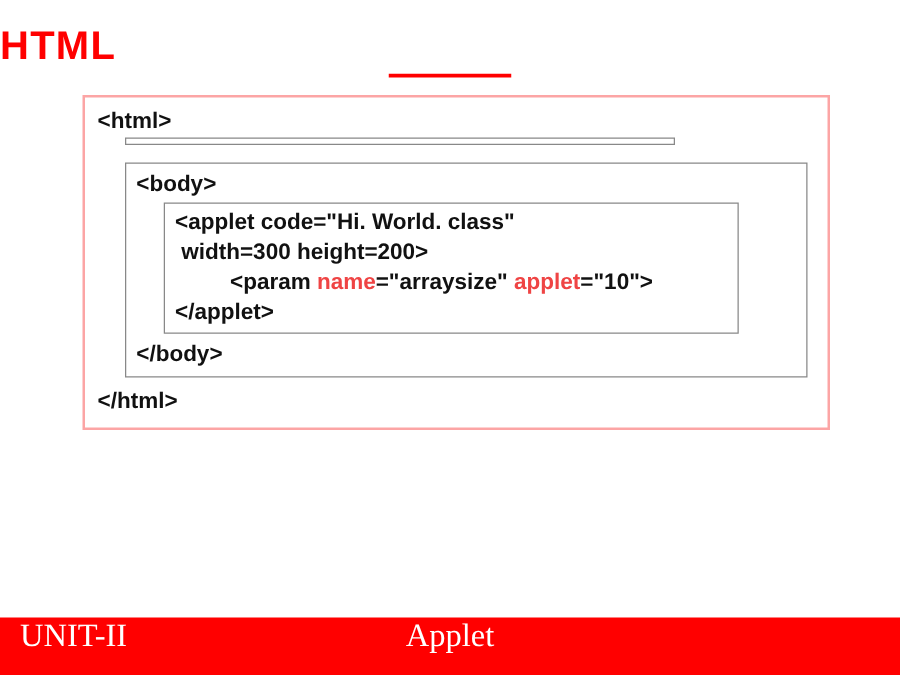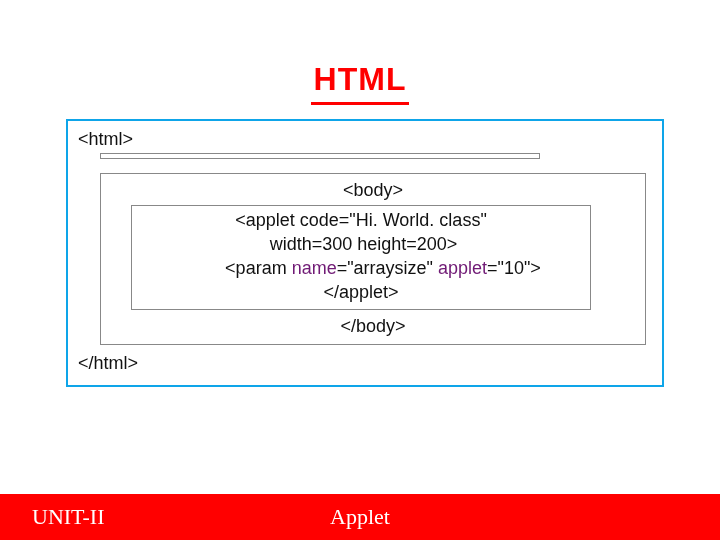--- a/index.html
+++ b/index.html
@@ -4,85 +4,82 @@
 <style>
   * { box-sizing: border-box; margin: 0; padding: 0; }
   body {
     width: 720px;
     height: 540px;
     background: #fff;
     font-family: Verdana, Geneva, sans-serif;
     position: relative;
   }
   .title {
-    text-align: center;
+    text-align: left;
     font-weight: bold;
     color: #ff0000;
     font-size: 32px;
     padding-top: 18px;
     padding-bottom: 4px;
     font-family: "Trebuchet MS", "Comic Sans MS", sans-serif;
     letter-spacing: 1px;
-    margin-top: 43px;
   }
   .title-underline {
     width: 98px;
     height: 3px;
     background: #ff0000;
     margin: 0 auto 14px auto;
   }
   .outer-box {
     margin: 0 56px 0 66px;
-    border: 2px solid #0ea5e9;
+    border: 2px solid #fca5a5;
     padding: 6px 10px 10px 10px;
     font-size: 18px;
     line-height: 1.35;
     font-family: "Trebuchet MS", Verdana, sans-serif;
     color: #111;
+    font-weight: bold;
   }
   .code-line { white-space: pre; }
   .indent2 { padding-left: 44px; }
   .head-box {
     border: 1.5px solid #888;
     margin: 2px 0 2px 22px;
     padding: 2px 6px 2px 6px;
     width: fit-content;
     min-width: 440px;
   }
   .title-box {
     border: 1.5px solid #888;
     margin: 2px 0 2px 22px;
     padding: 2px 8px;
     width: fit-content;
   }
   .body-box {
     border: 1.5px solid #888;
     margin: 14px 6px 6px 22px;
     padding: 4px 8px 6px 8px;
-    text-align: center;
   }
   .applet-box {
     border: 1.5px solid #888;
     margin: 2px 0 4px 22px;
     padding: 2px 8px 4px 8px;
     width: fit-content;
     min-width: 460px;
   }
-  .attr-name { color: #701a75; }
+  .attr-name { color: #ef4444; }
   .footer {
     position: absolute;
     left: 0; right: 0; bottom: 0;
     height: 46px;
     background: #ff0000;
     display: flex;
-    align-items: center;
     color: #fff;
-    font-size: 22px;
+    font-size: 26px;
     font-family: "Times New Roman", serif;
-    padding-left: 16px;
   }
   .footer-left {
     padding-left: 16px;
     width: 200px;
   }
   .footer-center {
     position: absolute;
     left: 0; right: 0;
     text-align: center;
   }

